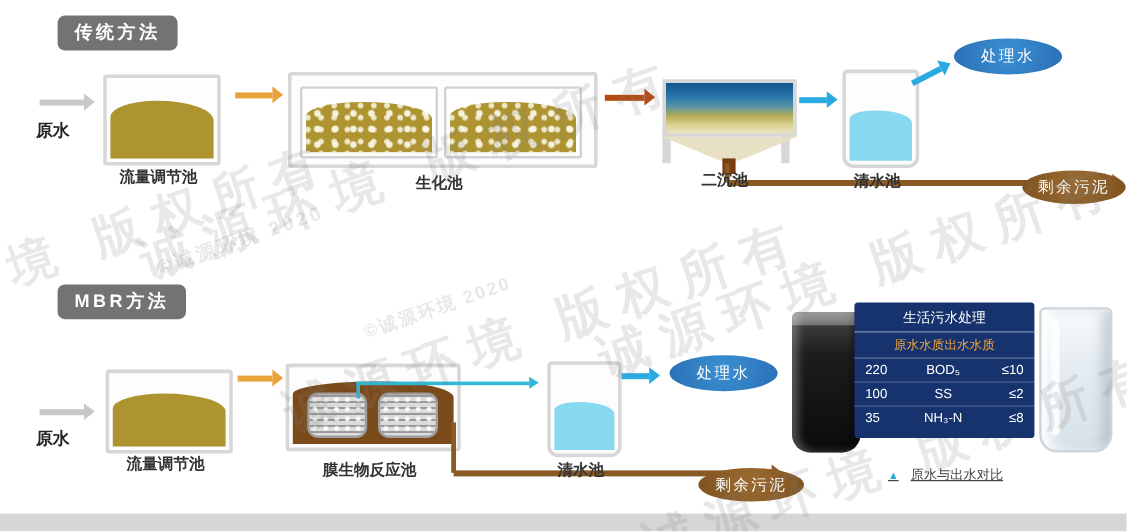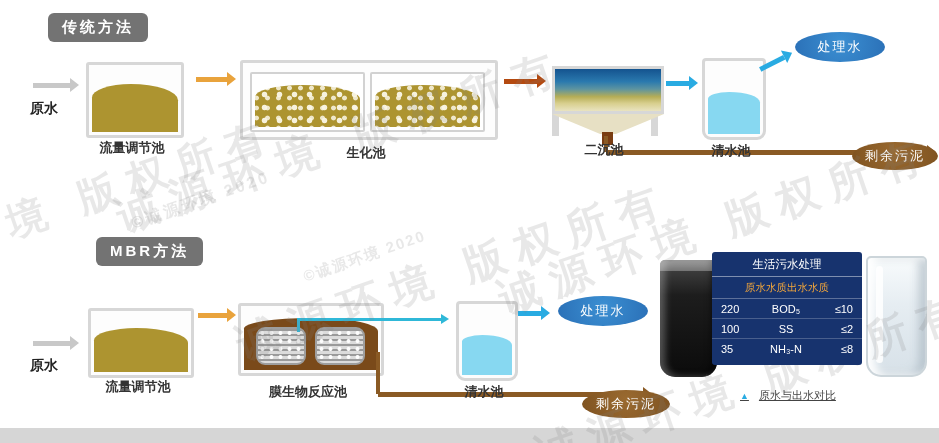--- a/index.html
+++ b/index.html
@@ -159,21 +159,21 @@
     </div>
   <div class="oval blue" style="left:795px;top:32px;width:90px;height:30px;">处理水</div>
 
   <div class="line" style="left:604px;top:136px;width:4px;height:16px;"></div>
   <div class="arrow c-brown" style="left:606px;top:145px;width:330px;">
       <div class="shaft"></div>
       <div class="head"></div>
     </div>
   <div class="oval brown" style="left:852px;top:114px;width:86px;height:28px;">剩余污泥</div>
 
-  <div class="badge" style="left:48px;top:237px;margin-left:48px;">MBR方法</div>
+  <div class="badge" style="left:48px;top:237px;">MBR方法</div>
 
   <div class="arrow c-gray" style="left:33px;top:336px;width:46px;">
       <div class="shaft"></div>
       <div class="head"></div>
     </div>
   <div class="flow-label" style="left:30px;top:357px;">原水</div>
 
   <div class="tank" style="left:88px;top:308px;width:100px;height:64px;">
     <div class="liquid olive" style="height:44px;"></div>
   </div>

